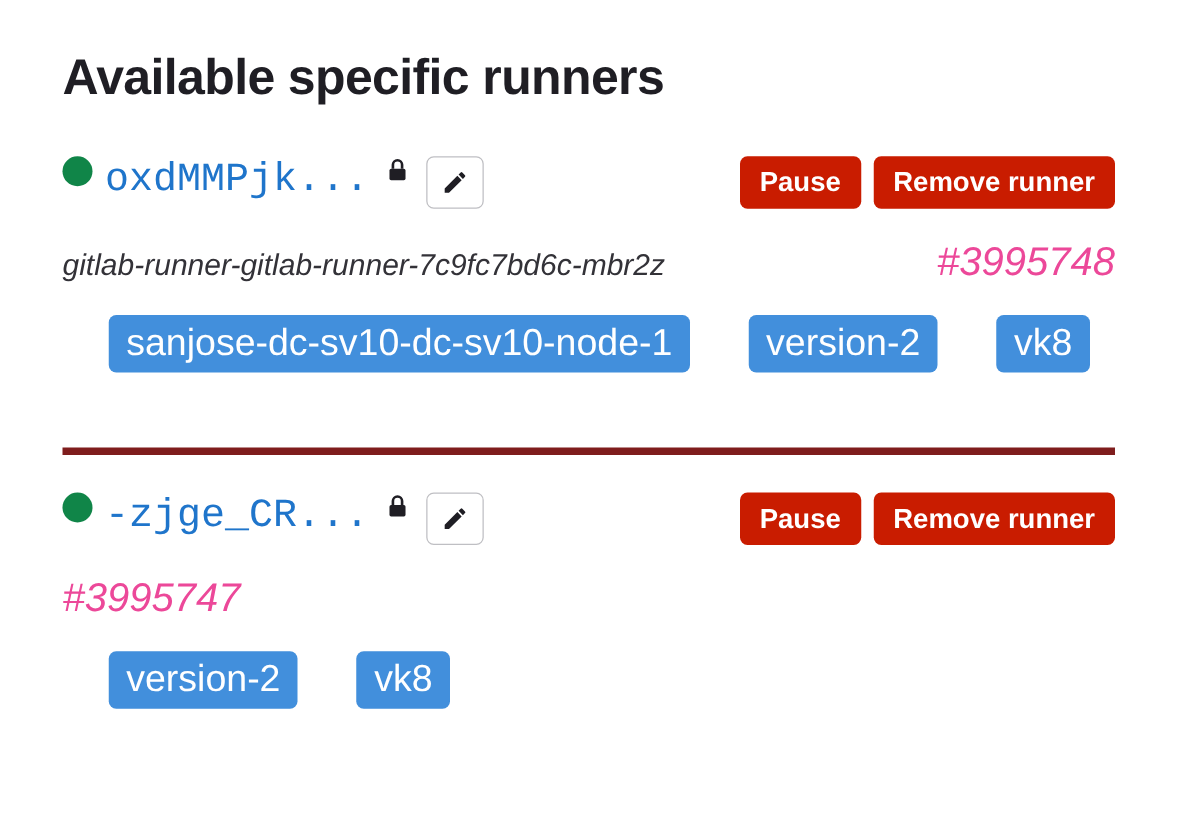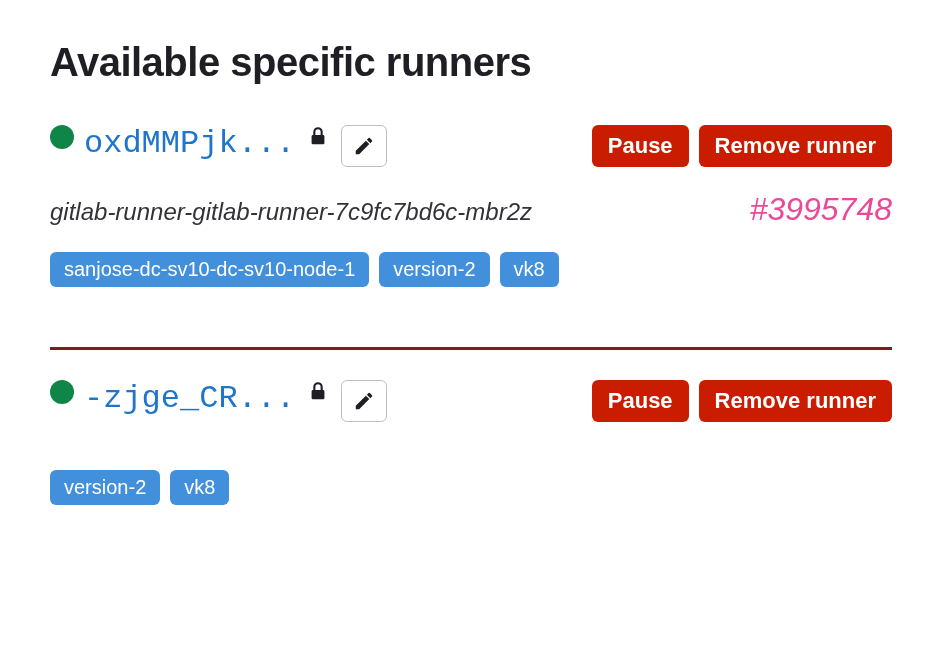--- a/index.html
+++ b/index.html
@@ -15,21 +15,21 @@
     font-size: 40px;
     font-weight: 700;
     margin: 0 0 40px 0;
     letter-spacing: -0.5px;
   }
   .runner {
     padding: 0 0 30px 0;
     margin-bottom: 30px;
   }
   .runner + .runner {
-    border-top: 3px solid #7f1d1d;
+    border-top: 6px solid #7f1d1d;
     padding-top: 30px;
   }
   .runner-header {
     display: flex;
     align-items: flex-start;
     gap: 10px;
   }
   .status-dot {
     width: 24px;
     height: 24px;
@@ -94,22 +94,23 @@
     display: flex;
     flex-wrap: wrap;
     gap: 10px;
     margin-top: 24px;
   }
   .tag {
     background: #428fdc;
     color: #fff;
     border-radius: 6px;
     padding: 6px 14px;
-    font-size: 20px;
+    font-size: 30px;
     font-weight: 400;
+    margin-left: 37px;
   }
 </style>
 </head>
 <body>
 
 <h2 class="heading">Available specific runners</h2>
 
 <div id="runners-container">
   <div class="runner">
     <div class="runner-header">
@@ -154,19 +155,20 @@
       <button class="edit-btn">
         <svg viewBox="0 0 24 24" fill="currentColor">
           <path d="M3 17.25V21h3.75L17.81 9.94l-3.75-3.75L3 17.25zM20.71 7.04a1 1 0 0 0 0-1.41l-2.34-2.34a1 1 0 0 0-1.41 0l-1.83 1.83 3.75 3.75 1.83-1.83z"></path>
         </svg>
       </button>
       <span class="spacer"></span>
       <button class="btn-danger">Pause</button>
       <button class="btn-danger">Remove runner</button>
     </div>
     <div class="runner-desc-row">
+      <span class="runner-num">#3995747</span>
     </div>
     <div class="tags">
         <span class="tag">version-2</span>
         <span class="tag">vk8</span>
       </div>
   </div>
 </div>
 
 </body></html>

